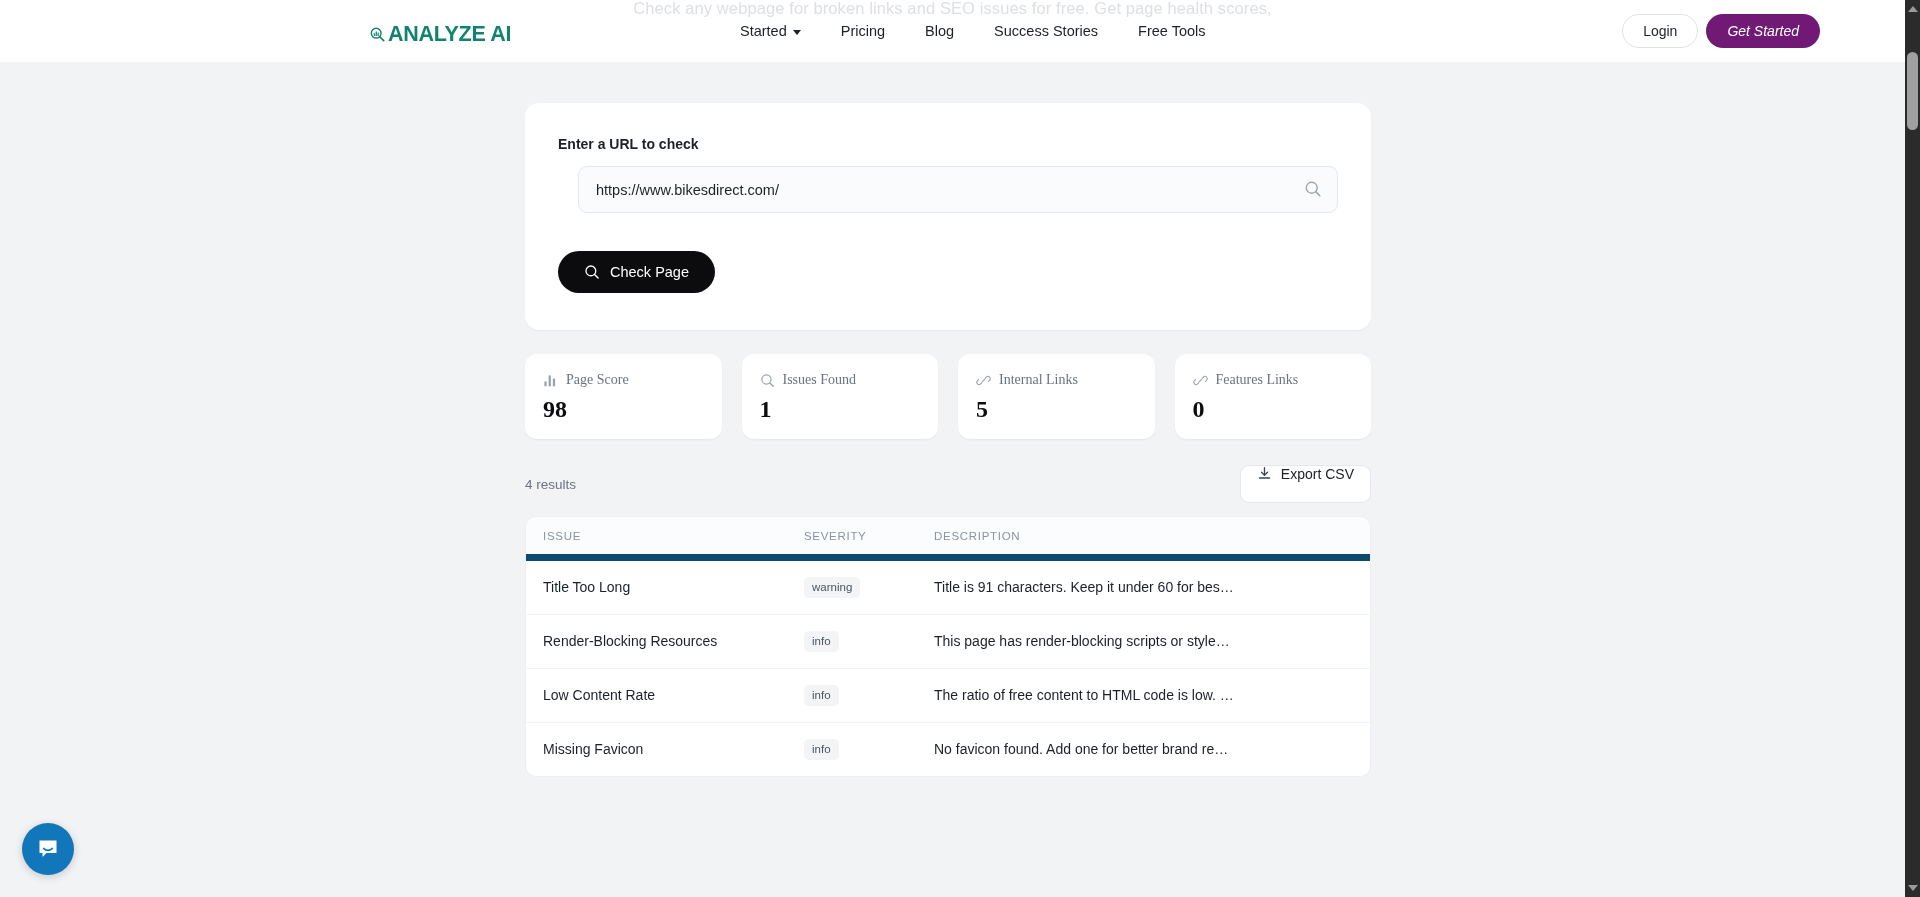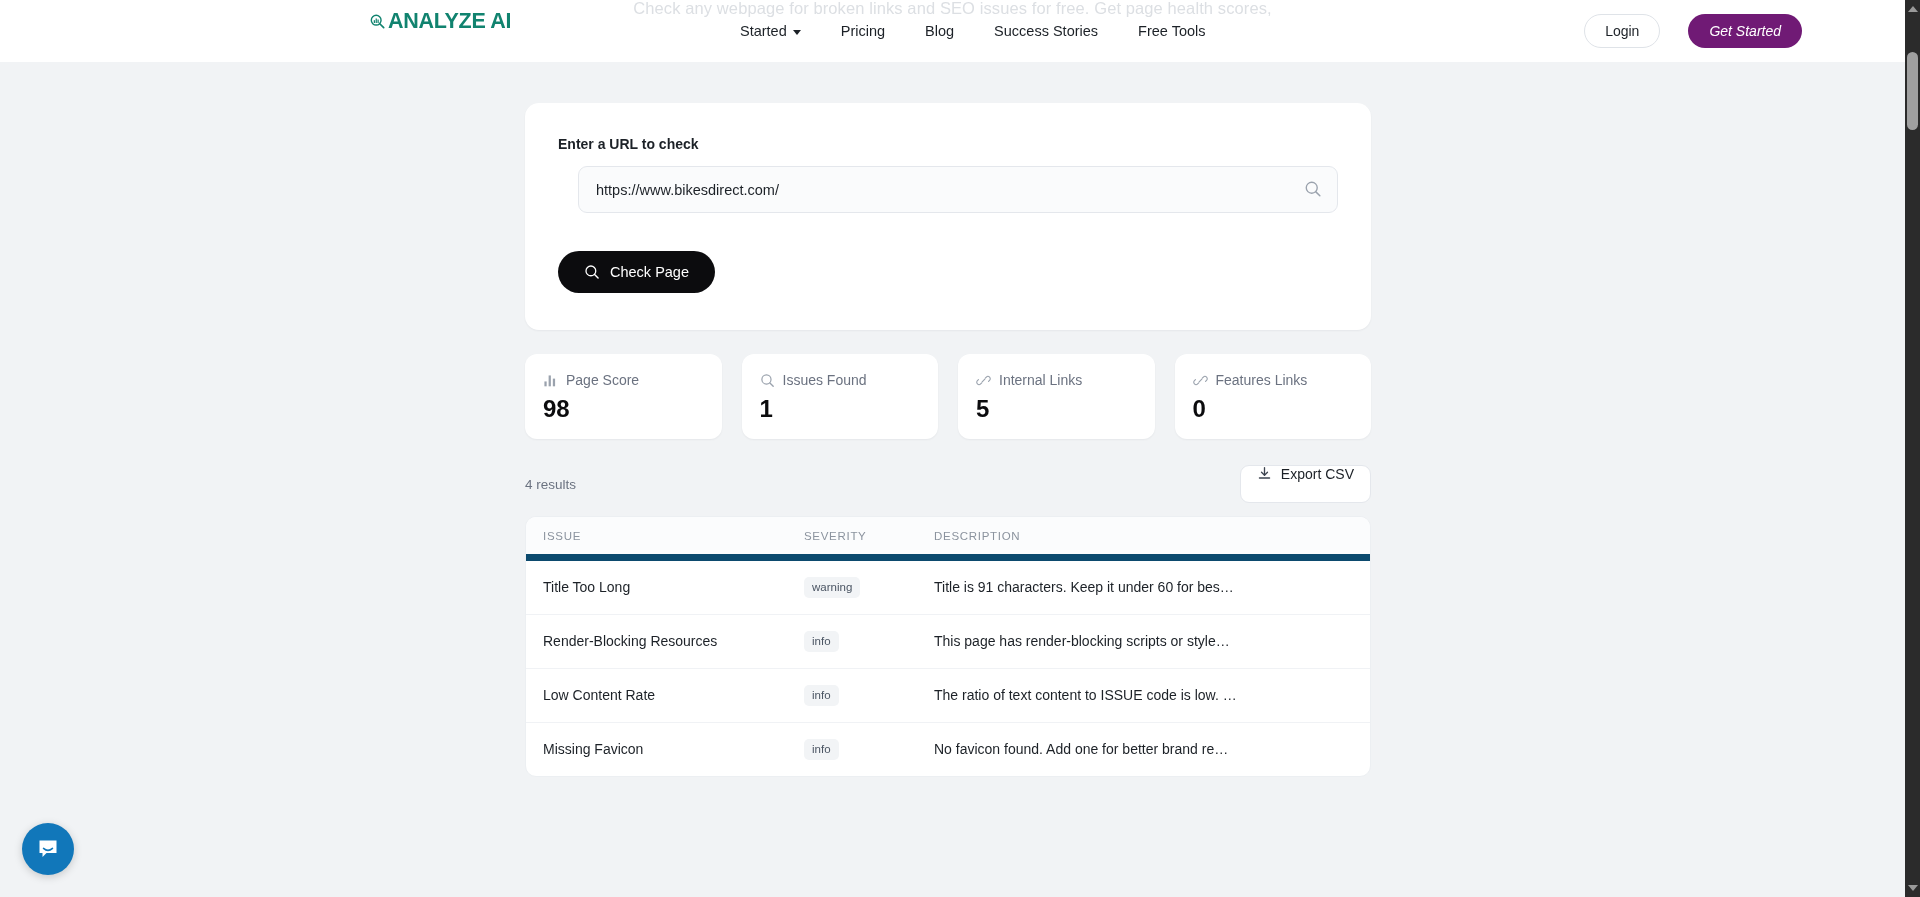--- a/index.html
+++ b/index.html
@@ -40,21 +40,21 @@
     letter-spacing: 0.1px;
     pointer-events: none;
     z-index: 1;
     user-select: none;
   }
   .hero-ghost span { display: block; }
 
   .logo {
     position: absolute;
     left: 370px;
-    top: 9px;
+    top: 22px;
     display: flex;
     align-items: center;
     gap: 3px;
     z-index: 3;
   }
   .logo-mark {
     width: 15px; height: 15px;
     position: relative;
     display: inline-block;
   }
@@ -89,26 +89,26 @@
     width: 0; height: 0;
     border-left: 4.5px solid transparent;
     border-right: 4.5px solid transparent;
     border-top: 5px solid #1c2127;
     display: inline-block;
     margin-top: 2px;
   }
 
   .header-actions {
     position: absolute;
-    right: 103px;
+    right: 85px;
     top: 0;
     height: 62px;
     display: flex;
     align-items: center;
-    gap: 28px;
+    gap: 8px;
     z-index: 3;
   }
   .btn-login {
     font-size: 14px;
     color: #1c2127;
     background: #ffffff;
     border: 1px solid #dfe3e8;
     border-radius: 999px;
     padding: 8px 20px;
     cursor: pointer;
@@ -202,20 +202,21 @@
     gap: 20px;
     margin-top: 24px;
   }
   .stat-card {
     flex: 1;
     background: #ffffff;
     border-radius: 12px;
     padding: 18px 18px 23px 18px;
     box-shadow: 0 1px 2px rgba(16,24,40,0.05);
     height: 85px;
+    font-family: Liberation Serif, serif;
   }
   .stat-head {
     display: flex;
     align-items: center;
     gap: 8px;
     font-size: 14px;
     color: #6b7280;
     margin-bottom: 8px;
   }
   .stat-value {
@@ -516,21 +517,21 @@
               <td class="col-desc">
                 <span class="desc-text">This page has render-blocking scripts or style…</span>
               </td>
             </tr>
             <tr>
               <td class="col-issue">Low Content Rate</td>
               <td class="col-sev">
                 <span class="badge">info</span>
               </td>
               <td class="col-desc">
-                <span class="desc-text">The ratio of text content to ISSUE code is low. …</span>
+                <span class="desc-text">The ratio of free content to HTML code is low. …</span>
               </td>
             </tr>
             <tr>
               <td class="col-issue">Missing Favicon</td>
               <td class="col-sev">
                 <span class="badge">info</span>
               </td>
               <td class="col-desc">
                 <span class="desc-text">No favicon found. Add one for better brand re…</span>
               </td>

